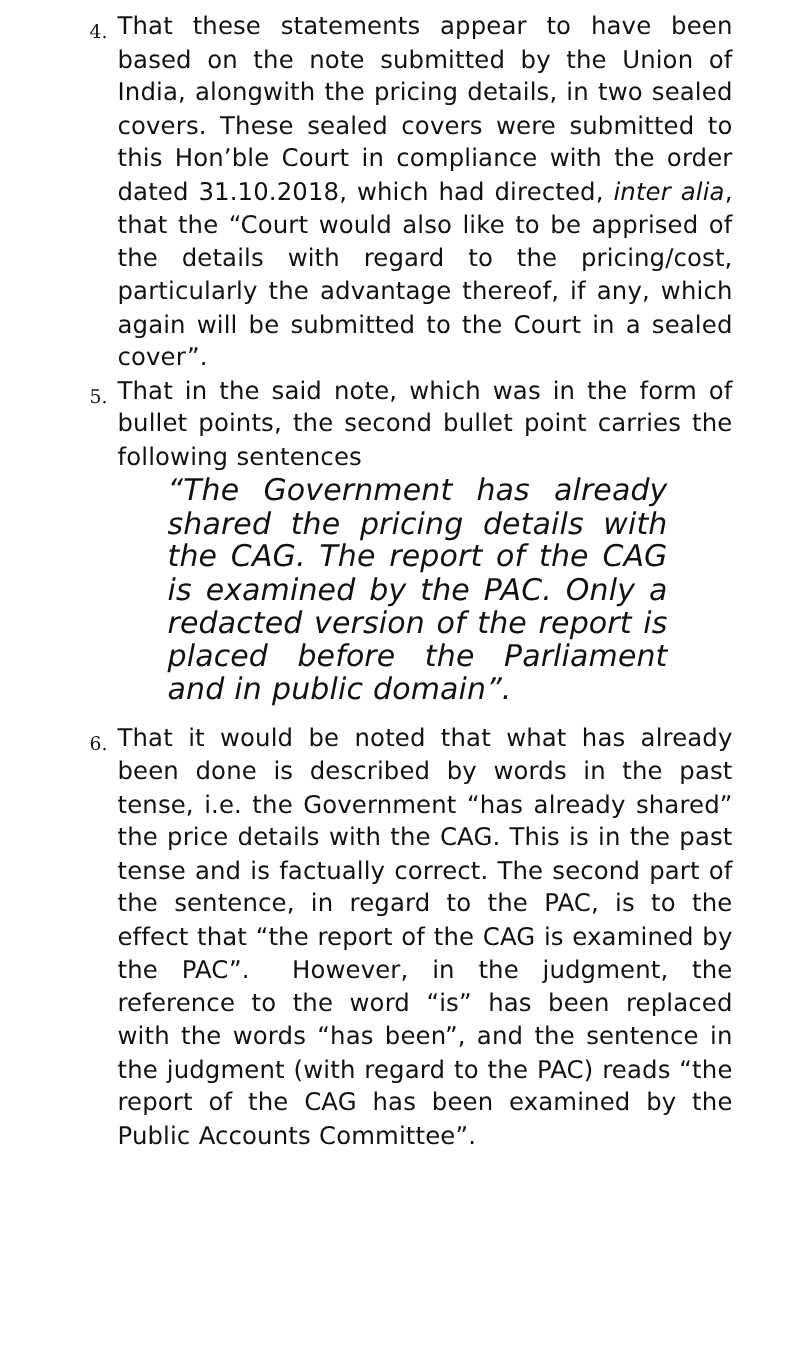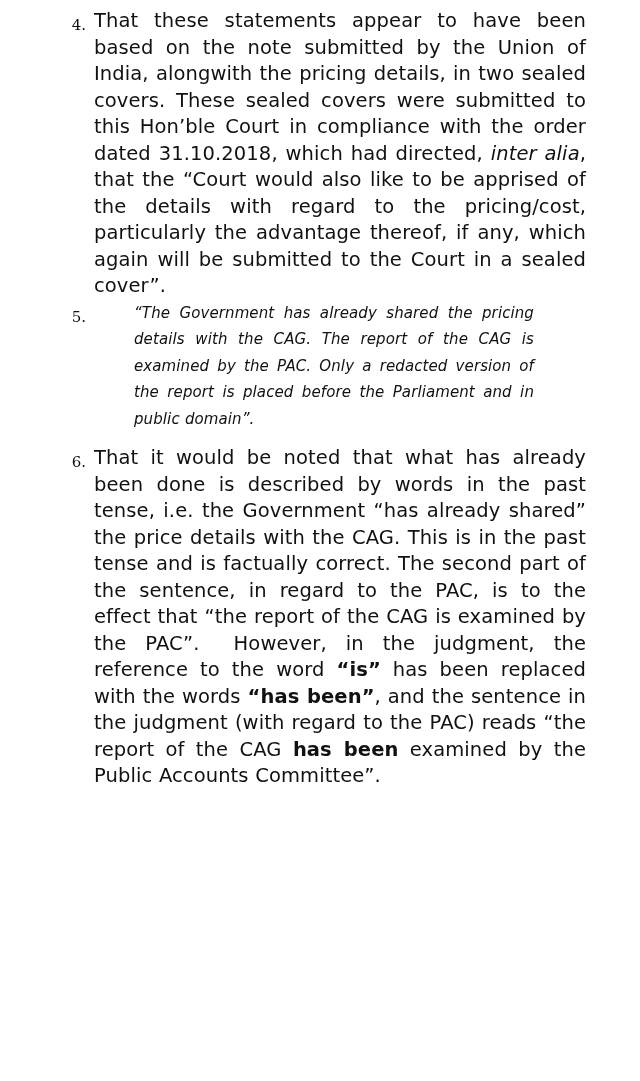--- a/index.html
+++ b/index.html
@@ -44,37 +44,37 @@
     line-height: 26.5px;
     text-align: justify;
     text-justify: inter-word;
     letter-spacing: 0.1px;
     word-spacing: 0.3px;
   }
   .quote {
     margin: 0 0 0 40px;
     padding-right: 52px;
     font-style: italic;
-    font-size: 15px;
+    font-size: 24px;
     line-height: 26.5px;
     text-align: justify;
     text-justify: inter-word;
   }
   .gap {
     height: 13px;
   }
   .gap-small {
     height: 0px;
   }
   .indent {
     display: inline-block;
     width: 34px;
   }
   b, .bold {
-    font-weight: bold;
+    font-weight: normal;
   }
   i, .ital {
   }
   .para-6 .body-text {
     font-size: 19.5px;
   }
 </style>
 </head>
 <body>
 
@@ -85,20 +85,21 @@
     <div class="body-text">
       <span>That these statements appear to have been based on  the note submitted by the Union of India, alongwith the pricing details, in two sealed covers.   These sealed covers   were submitted to this Hon’ble Court in compliance with the order dated 31.10.2018, which had directed, </span><i>inter alia</i><span>, that the “Court would also like to be apprised of the details with regard to the pricing/cost, particularly the advantage thereof, if any, which again will be submitted to the Court in a sealed cover”.</span>
     </div>
   </div>
 
   <div class="gap-small"></div>
 
   <div class="para para-5">
     <div class="marker">5.</div>
     <div class="body-text">
+      <span>That in the said note, which was in the form of bullet points, the second bullet point carries the following sentences</span>
       <div class="quote">“The Government has already shared the pricing details with the CAG.   The report of the CAG is examined by the PAC.   Only a redacted version of the report is placed before the Parliament and in public domain”.</div>
     </div>
   </div>
 
   <div class="gap"></div>
 
   <div class="para para-6">
     <div class="marker">6.</div>
     <div class="body-text">
       <span>That it would be noted that what has already been done is described by words in the past tense, i.e. the Government “has already shared” the price details with the CAG.    This is in the past tense and is factually correct.   The second part of the sentence, in regard to the PAC, is to the effect that “the report of the CAG is examined by the PAC”.</span><span class="indent"></span><span>However, in the judgment, the reference to the word </span><b>“is”</b><span> has been replaced with the words </span><b>“has been”</b><span>, and the sentence in the judgment (with regard to the PAC) reads “the report of the CAG </span><b>has been</b><span> examined by the Public Accounts Committee”.</span>

